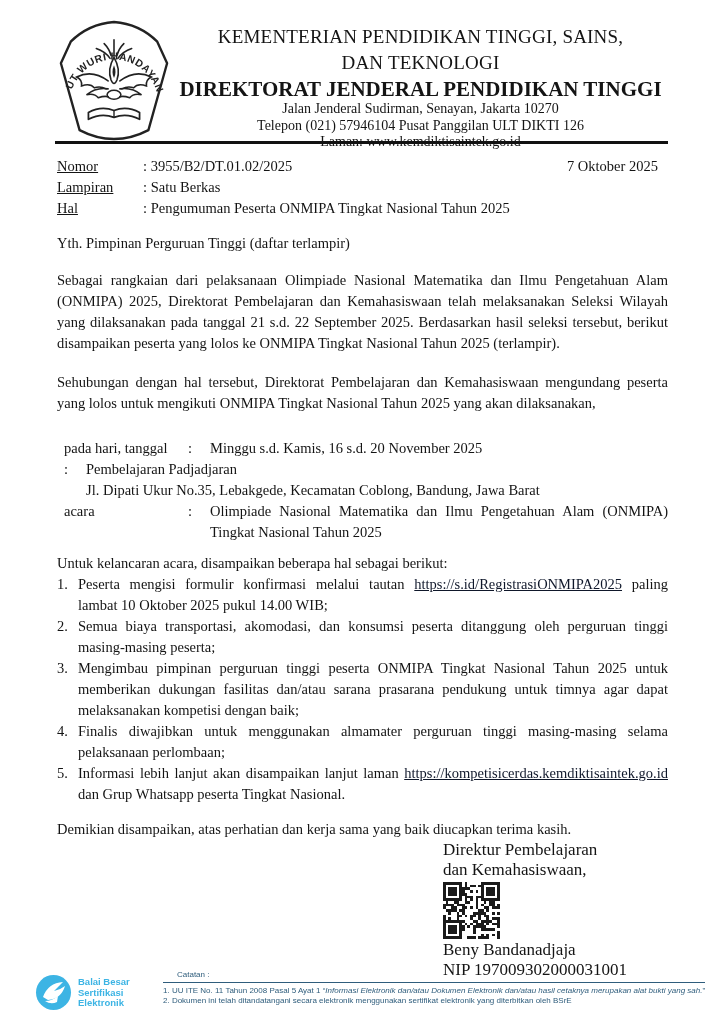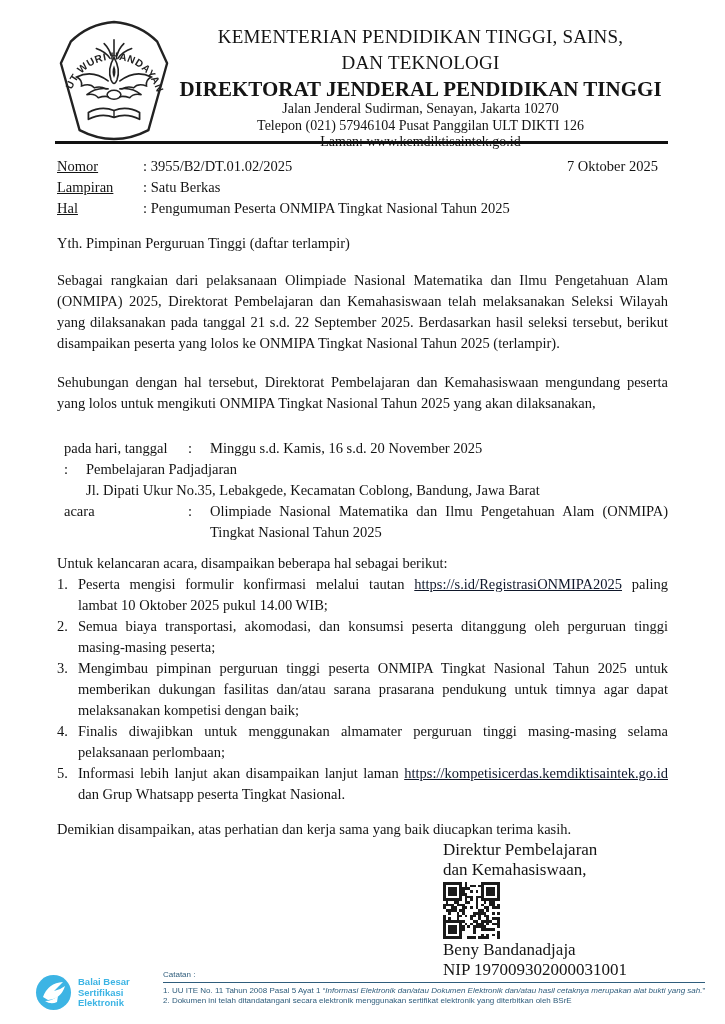--- a/index.html
+++ b/index.html
@@ -41,21 +41,21 @@
   
   .signature { margin-left:386px; font-size:17px; line-height:20px; }
   .qr { display:block; width:57px; height:57px; margin:2px 0 1px 0; }
   
   .footer { position:absolute; left:35px; right:25px; top:968px; display:flex;
             font-family:"Liberation Sans", sans-serif; }
   .bsre { display:flex; align-items:flex-start; flex:0 0 128px; padding-top:6px; }
   .bsre-badge { width:37px; height:37px; flex:0 0 37px; }
   .bsre-name { margin-left:6px; font-size:9.5px; font-weight:bold; line-height:10.5px; padding-top:3px; }
   .notes { flex:1; font-size:8px; line-height:10px; padding-top:2px; }
-  .catatan { font-size:8px; }
+  .catatan { font-size:8px;margin-left:14px; }
   .note-rule { border:0; border-top:1px solid; margin:2px 0 3px 0; }
   .note-line { white-space:nowrap; }
   .note-italic { font-style:italic; }
 </style>
 </head>
 <body>
 
 <div class="page">
 
   <div class="letterhead">

